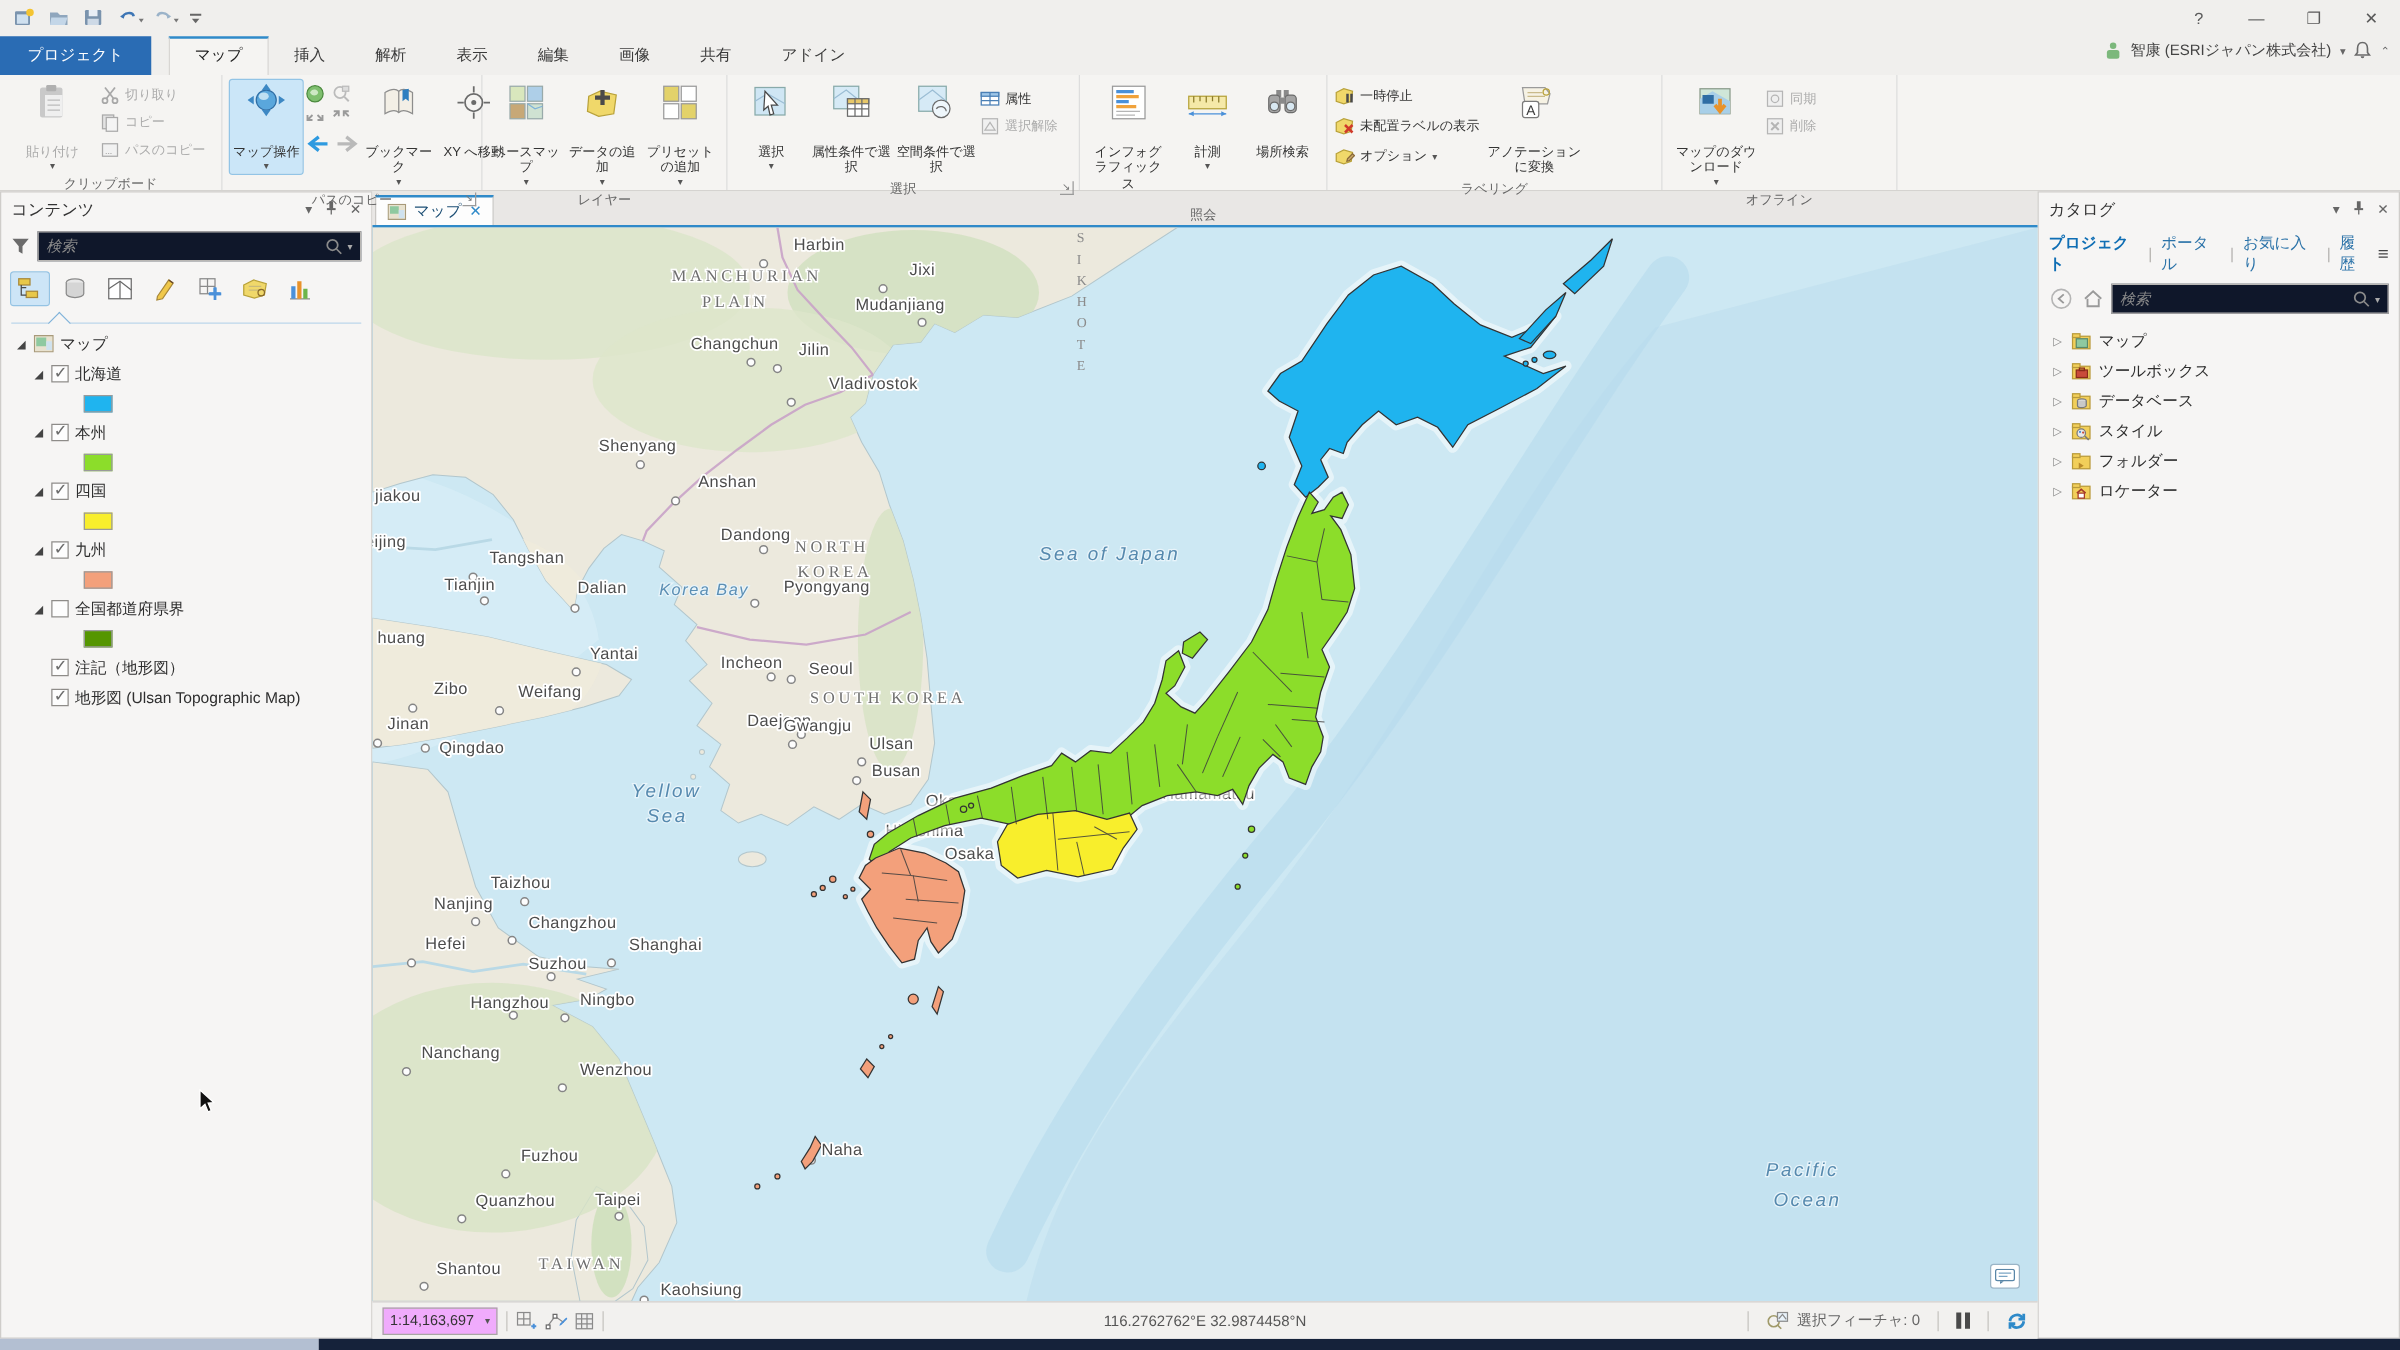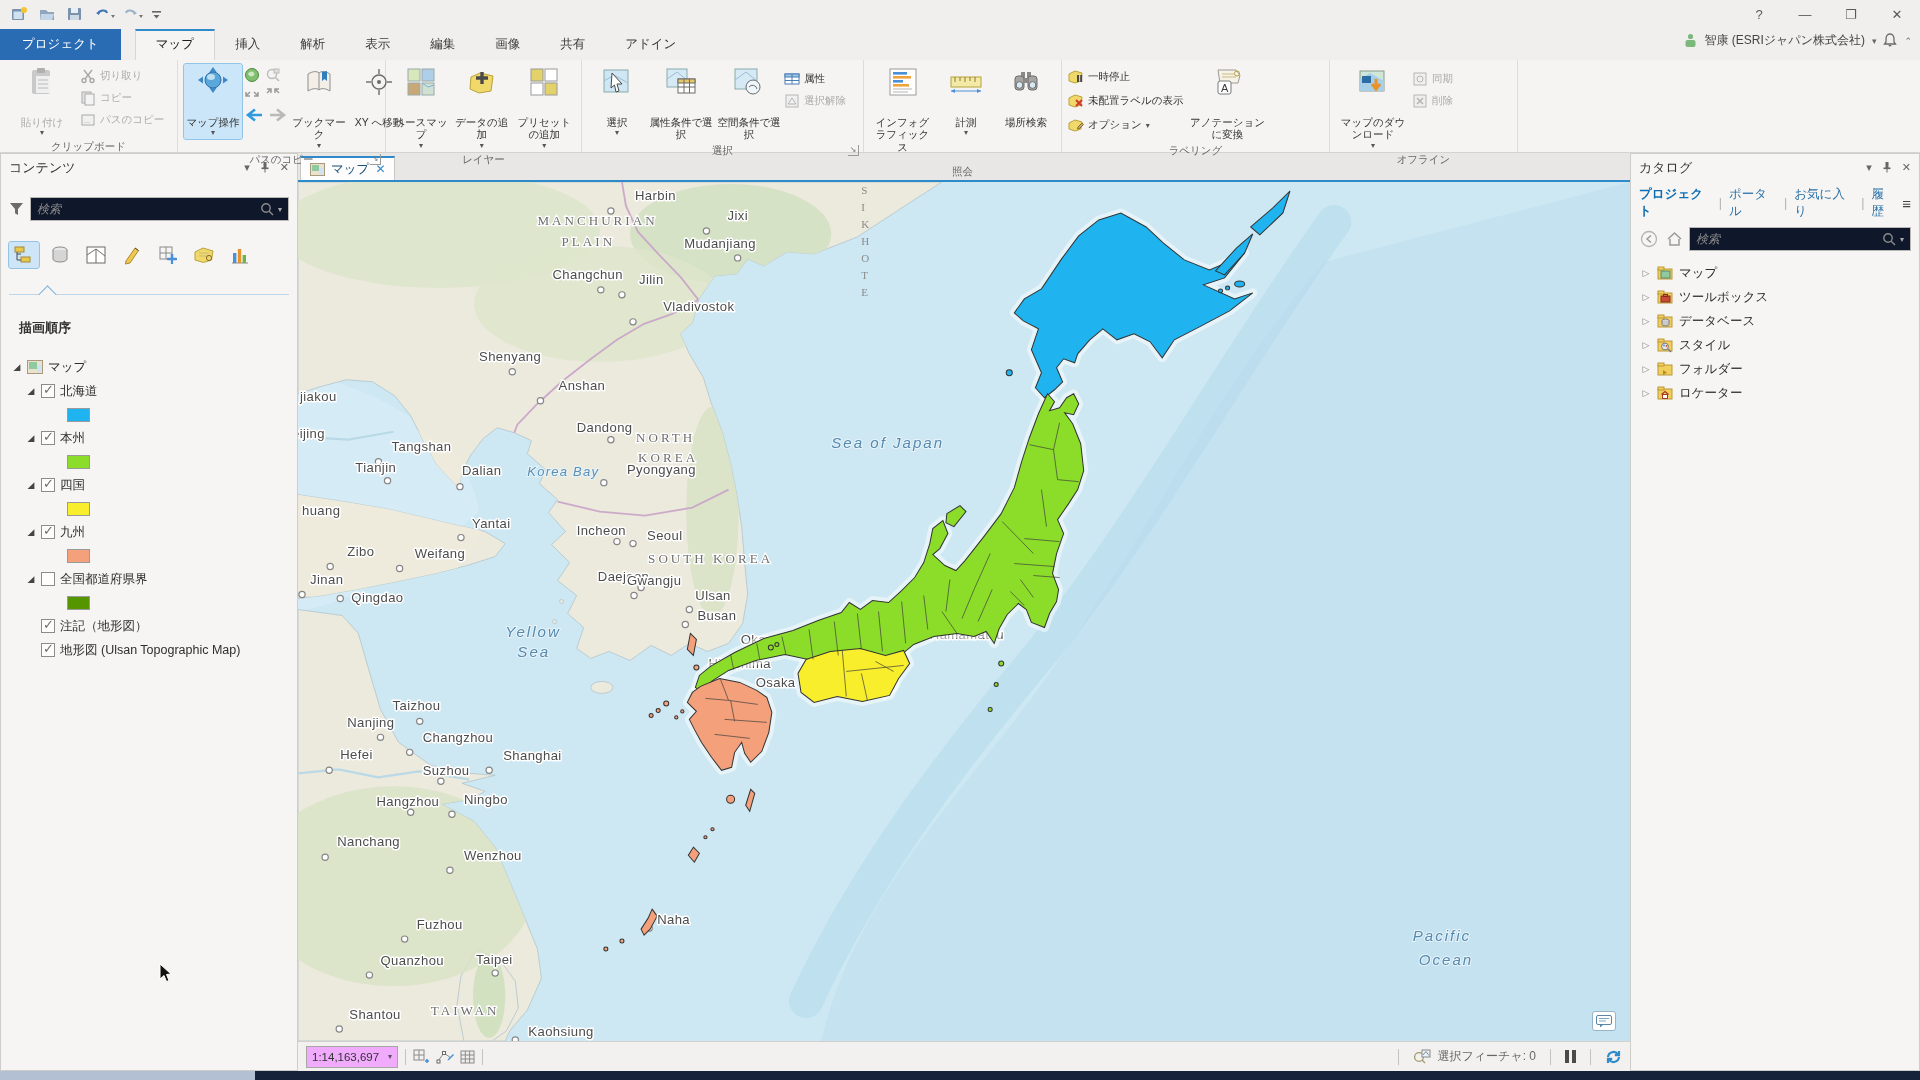--- a/index.html
+++ b/index.html
@@ -36,21 +36,21 @@
   .bigbtn.disabled .blabel { color:#aaa; }
   .caret-d { font-size:8px; color:#555; }
   .smallcol { display:flex; flex-direction:column; justify-content:flex-start; gap:4px; padding-top:3px; }
   .smallbtn { display:flex; align-items:center; gap:4px; font-size:10.5px; color:#333; white-space:nowrap; height:18px; }
   .smallbtn.disabled { color:#ababab; }
   .ic16 { width:16px; height:16px; flex:0 0 16px; }
 
   
   .main { flex:1; display:flex; min-height:0; }
   .panel { background:#f6f5f4; border:1px solid #cfcdca; display:flex; flex-direction:column; }
-  .panel.left { width:298px; flex:0 0 298px;gap:12px; }
+  .panel.left { width:298px; flex:0 0 298px; }
   .panel.right { width:290px; flex:0 0 290px; }
   .phead { height:27px; display:flex; align-items:center; padding:0 8px; font-size:13px; color:#333; }
   .phead .pttl { flex:1; }
   .phead .hic { color:#666; font-size:11px; margin-left:10px; }
   .searchrow { display:flex; align-items:center; padding:4px 8px 2px; gap:6px; }
   .searchbox { flex:1; height:24px; background:#0f172a; border:1px solid #b9b7b4; display:flex; align-items:center; padding:0 6px; }
   .searchbox .ph { flex:1; font-style:italic; font-size:12px; color:#8a8a8a; }
   .viewicons { display:flex; gap:6px; padding:7px 8px 4px; border-bottom:1px solid transparent; }
   .vico { width:30px; height:26px; display:flex; align-items:center; justify-content:center; border-radius:2px; }
   .vico.sel { background:#cde5f7; outline:1px solid #94c3e4; }
@@ -640,21 +640,20 @@
         <div class="vico">
             <svg width="20" height="20">
               <line x1="2" y1="18" x2="18" y2="18" stroke="#8a8a8a"></line>
               <rect x="3" y="8" width="3.4" height="10" fill="#4a90d9"></rect>
               <rect x="7.8" y="4" width="3.4" height="14" fill="#e8922a"></rect>
               <rect x="12.6" y="10" width="3.4" height="8" fill="#6cb54a"></rect>
             </svg>
           </div>
       </div>
       <div class="chevline"></div>
-      <div class="dheading">描画順序</div>
       <div class="ltree" id="layer-tree">
         <svg class="cursor-arrow" width="14" height="20">
             <path d="M1 1 L1 16 L5 12.5 L7.5 18.5 L10 17.5 L7.5 11.5 L12 11 Z" fill="#111" stroke="#fff" stroke-width="1"></path>
           </svg>
       <div class="lrow">
             <span style="width:6px"></span>
             <span class="exp">◢</span>
             <svg width="16" height="14">
               <rect x="0.5" y="0.5" width="15" height="13" fill="#e8e2cf" stroke="#a89a7a"></rect>
               <rect x="2" y="2" width="8" height="7" fill="#8fc9a0"></rect>
@@ -1030,20 +1029,21 @@
         <svg width="15" height="16" style="margin-left:6px">
             <rect x="1" y="2" width="13" height="12" fill="#eee" stroke="#8a8a8a"></rect>
             <g stroke="#8a8a8a">
               <line x1="1" y1="6" x2="14" y2="6"></line>
               <line x1="1" y1="10" x2="14" y2="10"></line>
               <line x1="5.3" y1="2" x2="5.3" y2="14"></line>
               <line x1="9.6" y1="2" x2="9.6" y2="14"></line>
             </g>
           </svg>
         <div class="st-sep"></div>
+        <div class="coords">116.2762762°E 32.9874458°N</div>
         <div class="st-right">
           <div class="st-sep"></div>
           <svg width="18" height="15">
               <circle cx="6" cy="8" r="4.4" fill="none" stroke="#a09a6a" stroke-width="1.3"></circle>
               <line x1="9" y1="11" x2="12" y2="14" stroke="#a09a6a" stroke-width="1.3"></line>
               <rect x="9" y="1" width="8" height="7" fill="#e8f2fa" stroke="#8a8a8a"></rect>
               <path d="M10 6 L13 2.5 L16 6.5" fill="none" stroke="#8a8a8a"></path>
             </svg>
           <span>選択フィーチャ: 0</span>
           <div class="st-sep"></div>

